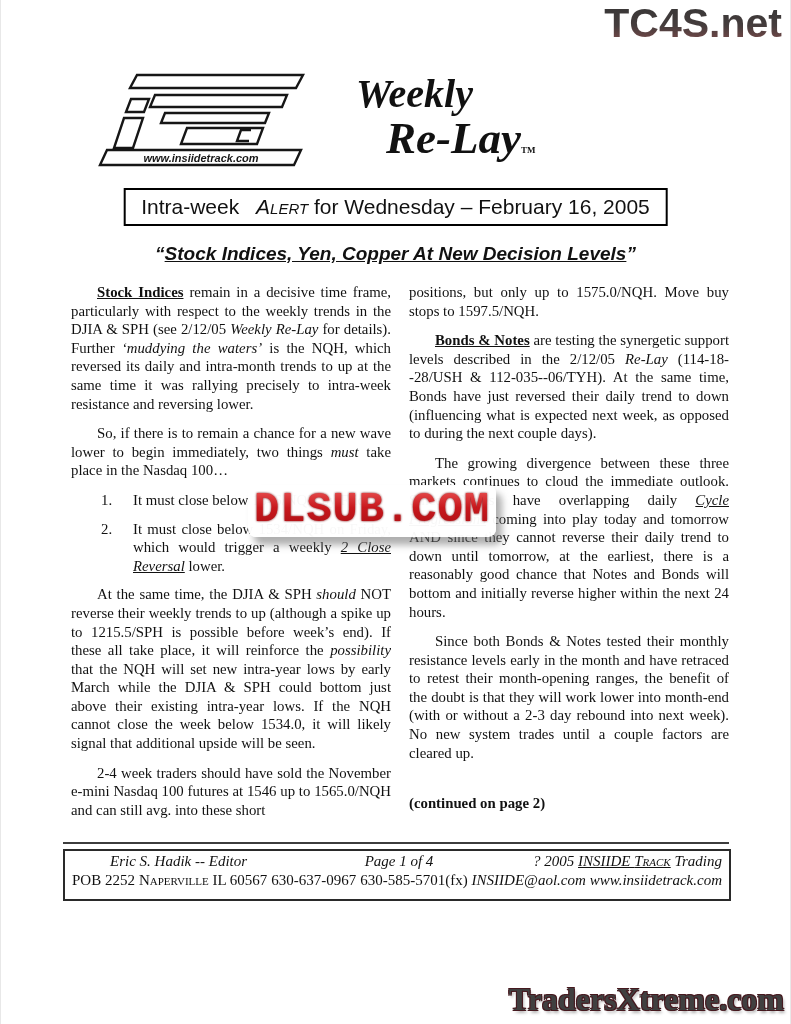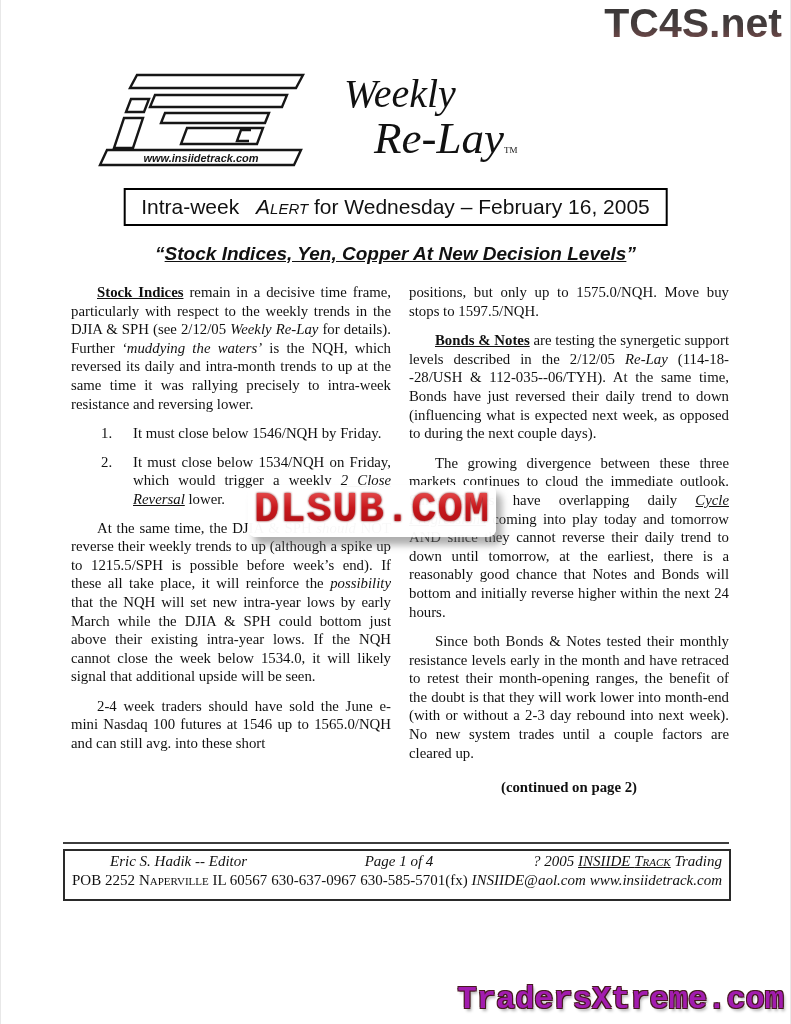--- a/index.html
+++ b/index.html
@@ -7,43 +7,43 @@
   .page{position:relative;width:789px;height:1024px;background:#ffffff;margin:0 auto;overflow:hidden;
         font-family:"Liberation Serif",serif;color:#111;}
   
   .tc4s{position:absolute;top:0px;right:8px;font-family:"Liberation Sans",sans-serif;
         font-weight:bold;font-size:41px;letter-spacing:0px;
         background:linear-gradient(180deg,#353535 0%,#453d3d 55%,#8a4d4d 100%);
         -webkit-background-clip:text;background-clip:text;color:transparent;}
   
   .masthead{position:absolute;left:90px;top:72px;display:flex;align-items:flex-start;}
   .emblem{width:225px;height:95px;}
-  .wordmark{margin-left:28px;margin-top:2px;font-family:"Liberation Serif",serif;
-            font-weight:normal;font-style:italic;line-height:1.0;}
+  .wordmark{margin-left:40px;margin-top:2px;font-family:"Liberation Serif",serif;
+            font-weight:bold;font-style:italic;line-height:1.0;}
   .wordmark .w1{font-size:40px;display:block;}
   .wordmark .w2{font-size:45px;display:block;margin-left:30px;margin-top:2px;}
   .tm{font-size:9px;font-style:normal;vertical-align:baseline;}
   
   .alert-box{position:absolute;left:50%;top:188px;transform:translateX(-50%);
              border:2px solid #000;padding:5px 16px;white-space:nowrap;
              font-family:"Liberation Sans",sans-serif;font-size:21px;}
   .alert-word{font-style:italic;font-variant:small-caps;margin-left:11px;}
   
   .headline{position:absolute;left:0;top:243px;width:100%;text-align:center;
             font-family:"Liberation Sans",sans-serif;font-weight:bold;font-style:italic;font-size:19px;}
   .headline .hl-main{text-decoration:underline;}
   
   .col{position:absolute;top:283px;width:320px;font-size:14.8px;line-height:18.6px;
        text-align:justify;height:560px;overflow:hidden;}
   .col-left{left:70px;}
   .col-right{left:408px;}
   .para{margin:0 0 11px 0;}
   .para.p{text-indent:26px;}
   .para.pc{text-indent:0;}
-  .para.pr{text-align:center;font-weight:bold;margin-top:16px;}
+  .para.pr{text-align:left;font-weight:bold;margin-top:32px;}
   .para.li{display:flex;margin-left:30px;margin-bottom:10px;}
   .li-num{flex:none;width:32px;}
   .li-text{flex:1;text-align:justify;}
   .seg-b{font-weight:bold;}
   .seg-i{font-style:italic;}
   .seg-u{text-decoration:underline;}
   .seg-c{font-variant:small-caps;}
   
   .watermark{position:absolute;left:247px;top:485px;z-index:10;background:rgba(255,255,255,0.97);
              padding:1px 6px 3px;border-radius:8px;
@@ -56,22 +56,22 @@
   
   .footer-rule{position:absolute;left:62px;top:842px;width:666px;height:2px;background:#3c3c3c;}
   .footer-box{position:absolute;left:62px;top:849px;width:650px;height:44px;
               border:2px solid #2a2a2a;padding:2px 7px;font-size:15px;}
   .footer-row1{display:flex;align-items:flex-start;}
   .footer-editor{flex:1.2;padding-left:38px;font-style:italic;}
   .footer-page{flex:1;text-align:center;font-style:italic;}
   .footer-copy{flex:1.4;text-align:right;white-space:pre-wrap;}
   .footer-row2{margin-top:2px;white-space:pre-wrap;display:flex;justify-content:space-between;text-align:center;}
   
-  .traders{position:absolute;right:6px;top:981px;font-family:Liberation Mono, monospace;
-           font-weight:bold;font-size:32px;letter-spacing:0px;color:#a21caf;
+  .traders{position:absolute;right:6px;top:981px;font-family:Liberation Serif, serif;
+           font-weight:bold;font-size:32px;letter-spacing:0px;color:#404040;
            text-shadow:-1px -1px 0 #46191f,1px -1px 0 #46191f,-1px 1px 0 #46191f,1px 1px 0 #46191f,
                        -2px 0 3px rgba(255,255,255,0.9),2px 3px 3px rgba(0,0,0,0.3);}
 </style>
 </head>
 <body>
 
 <div class="page">
 
   <div class="tc4s">TC4S.net</div>
 
@@ -106,30 +106,31 @@
   <div class="alert-box">
     <span>Intra-week </span><span class="alert-word">Alert</span><span> for Wednesday – February 16, 2005</span>
   </div>
 
   <div class="headline">
     <span>“</span><span class="hl-main">Stock Indices, Yen, Copper At New Decision Levels</span><span>”</span>
   </div>
 
   <div class="col col-left">
       <div class="para p"><span class="seg-b seg-u">Stock Indices</span><span> remain in a decisive time frame, particularly with respect to the weekly trends in the DJIA &amp; SPH (see 2/12/05 </span><span class="seg-i">Weekly Re-Lay</span><span> for details).  Further </span><span class="seg-i">‘muddying the waters’</span><span> is the NQH, which reversed its daily and intra-month trends to up at the same time it was rallying precisely to intra-week resistance and reversing lower.</span></div>
+      <div class="para p"><span>So, if there is to remain a chance for a new wave lower to begin immediately, two things </span><span class="seg-i">must</span><span> take place in the Nasdaq 100…</span></div>
       <div class="para li">
         <span class="li-num">1.</span>
         <span class="li-text"><span>It must close below 1546/NQH by Friday.</span></span>
       </div>
       <div class="para li">
         <span class="li-num">2.</span>
         <span class="li-text"><span>It must close below 1534/NQH on Friday, which would trigger a weekly </span><span class="seg-i seg-u">2 Close Reversal</span><span> lower.</span></span>
       </div>
       <div class="para p"><span>At the same time, the DJIA &amp; SPH </span><span class="seg-i">should</span><span> NOT reverse their weekly trends to up (although a spike up to 1215.5/SPH is possible before week’s end).  If these all take place, it will reinforce the </span><span class="seg-i">possibility</span><span> that the NQH will set new intra-year lows by early March while the DJIA &amp; SPH could bottom just above their existing intra-year lows. If the NQH cannot close the week below 1534.0, it will likely signal that additional upside will be seen.</span></div>
-      <div class="para p"><span>2-4 week traders should have sold the June e-mini Nasdaq 100 futures at 1546 up to 1565.0/NQH and can still avg. into these short</span></div>
+      <div class="para p"><span>2-4 week traders should have sold the November e-mini Nasdaq 100 futures at 1546 up to 1565.0/NQH and can still avg. into these short</span></div>
     </div>
   <div class="col col-right">
       <div class="para pc"><span>positions, but only up to 1575.0/NQH.  Move buy stops to 1597.5/NQH.</span></div>
       <div class="para p"><span class="seg-b seg-u">Bonds &amp; Notes</span><span> are testing the synergetic support levels described in the 2/12/05 </span><span class="seg-i">Re-Lay</span><span> (114-18--28/USH &amp; 112-035--06/TYH).  At the same time, Bonds have just reversed their daily trend to down (influencing what is expected next week, as opposed to during the next couple days).</span></div>
       <div class="para p"><span>The growing divergence between these three markets continues to cloud the immediate outlook.  Since Notes have overlapping daily </span><span class="seg-i seg-u">Cycle Progressions</span><span> coming into play today and tomorrow AND since they cannot reverse their daily trend to down until tomorrow, at the earliest, there is a reasonably good chance that Notes and Bonds will bottom and initially reverse higher within the next 24 hours.</span></div>
       <div class="para p"><span>Since both Bonds &amp; Notes tested their monthly resistance levels early in the month and have retraced to retest their month-opening ranges, the benefit of the doubt is that they will work lower into month-end (with or without a 2-3 day rebound into next week).  No new system trades until a couple factors are cleared up.</span></div>
       <div class="para pr"><span class="seg-b">(continued on page 2)</span></div>
     </div>
 
   <div class="watermark">

